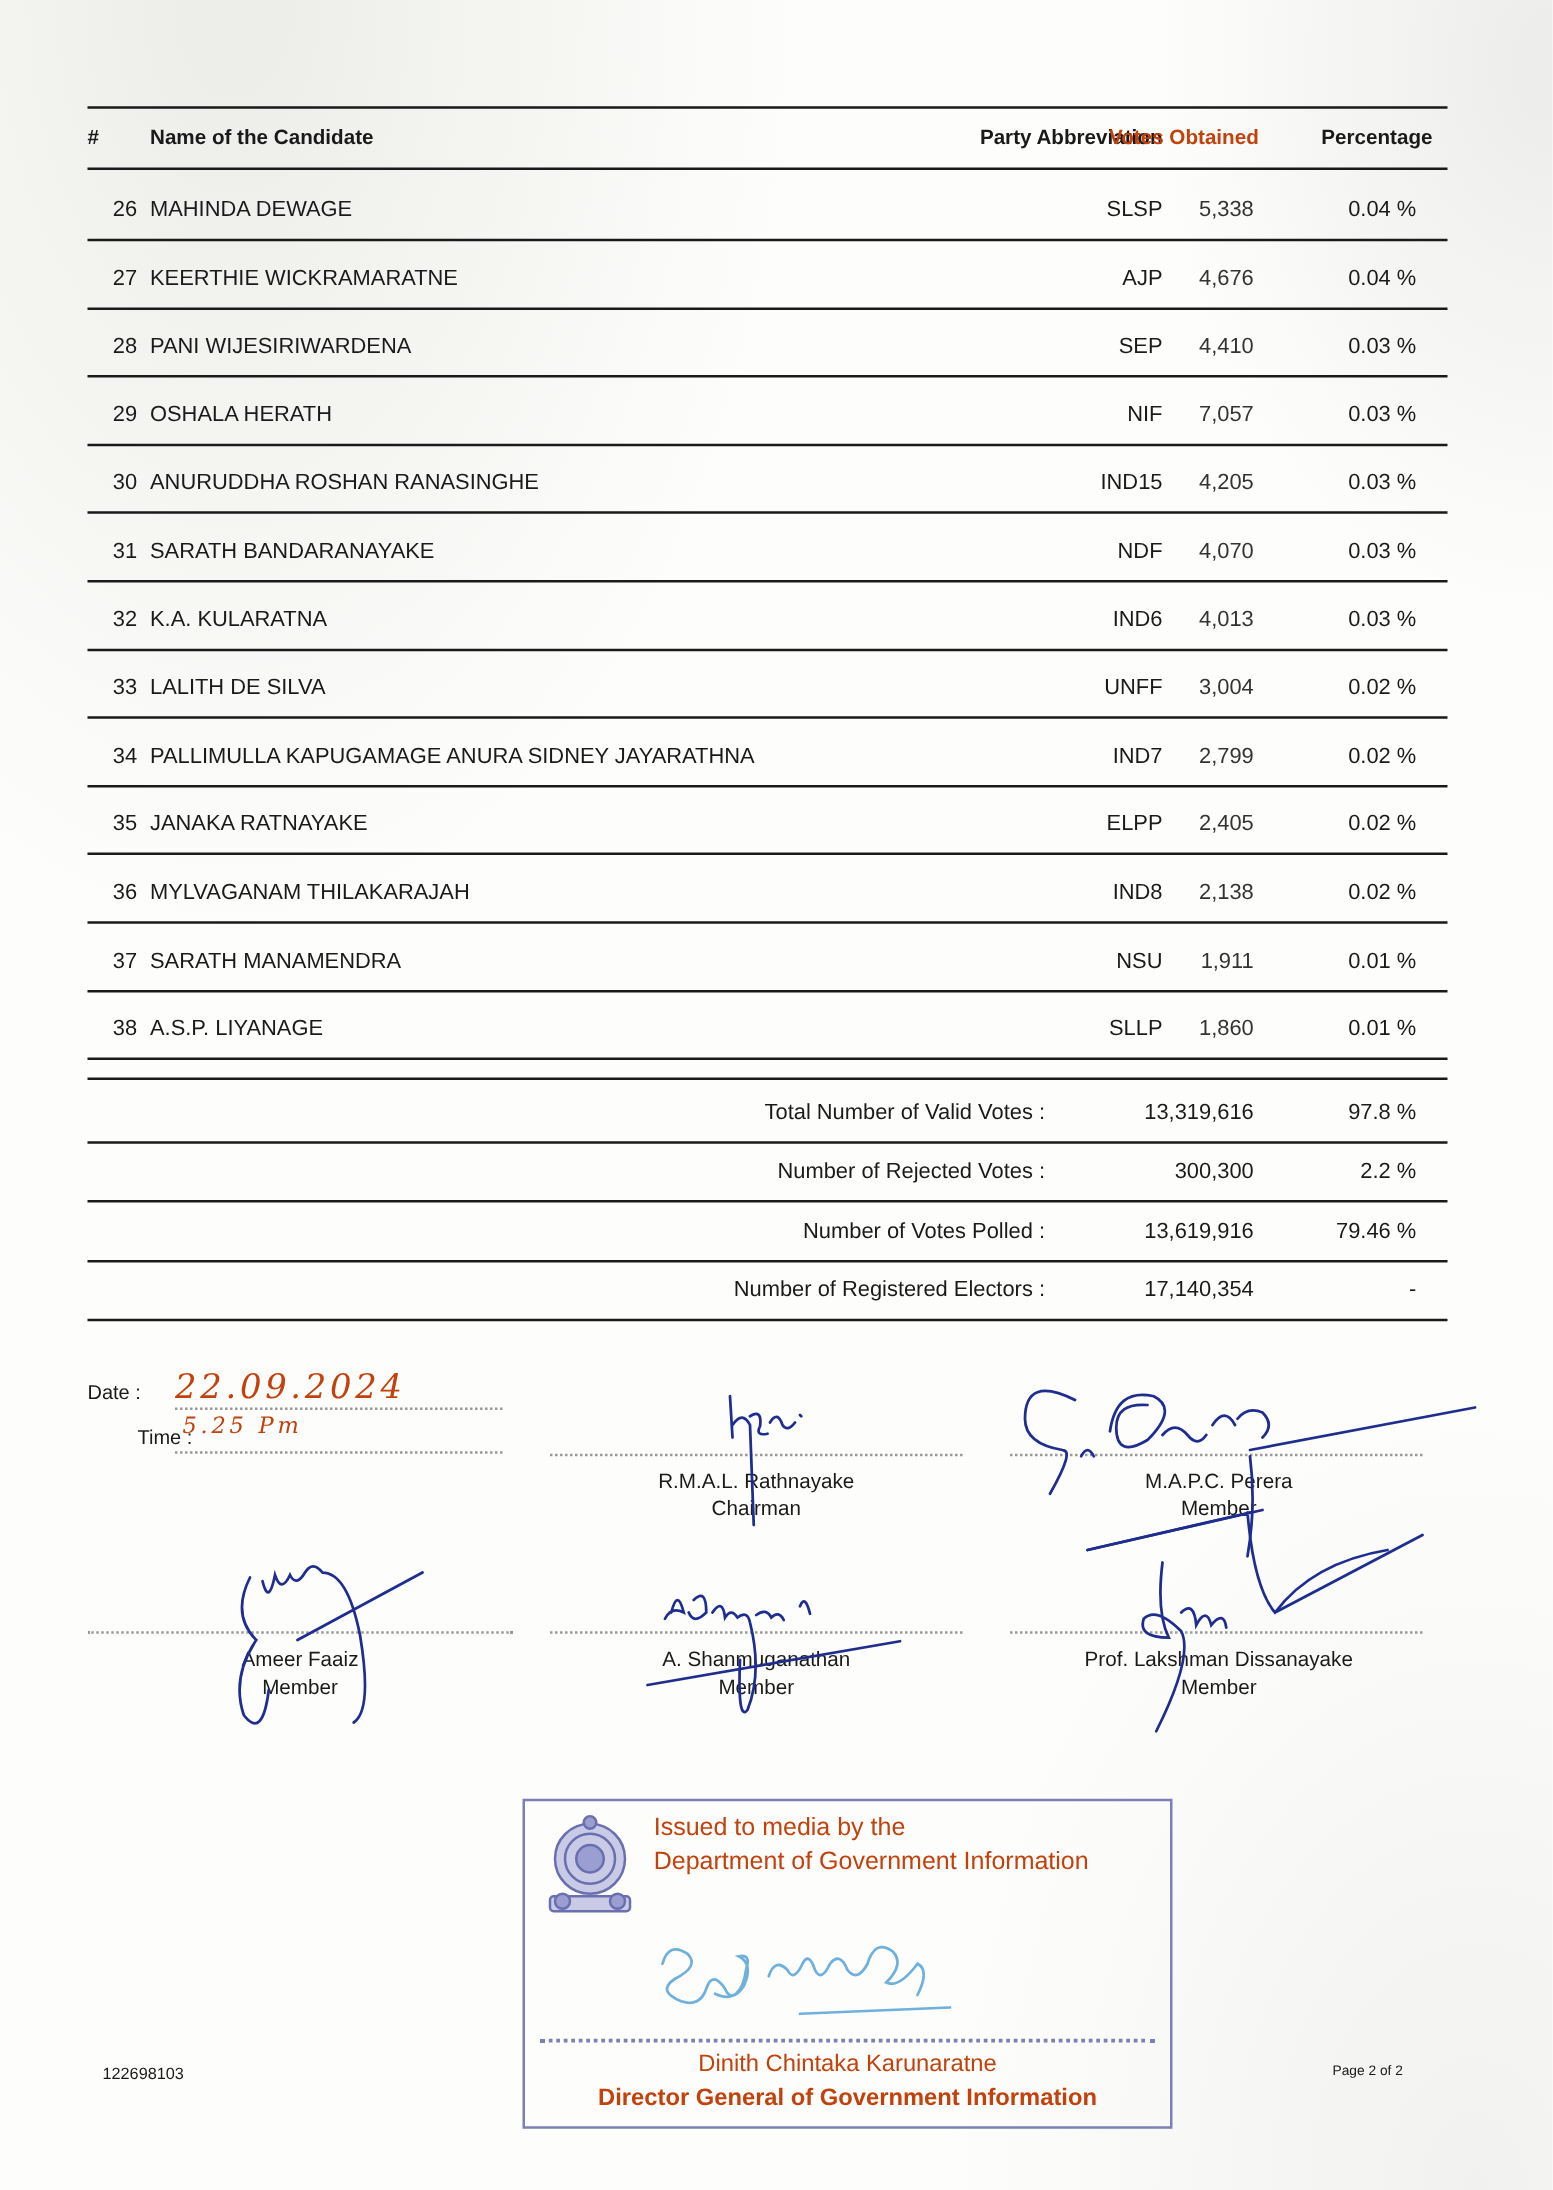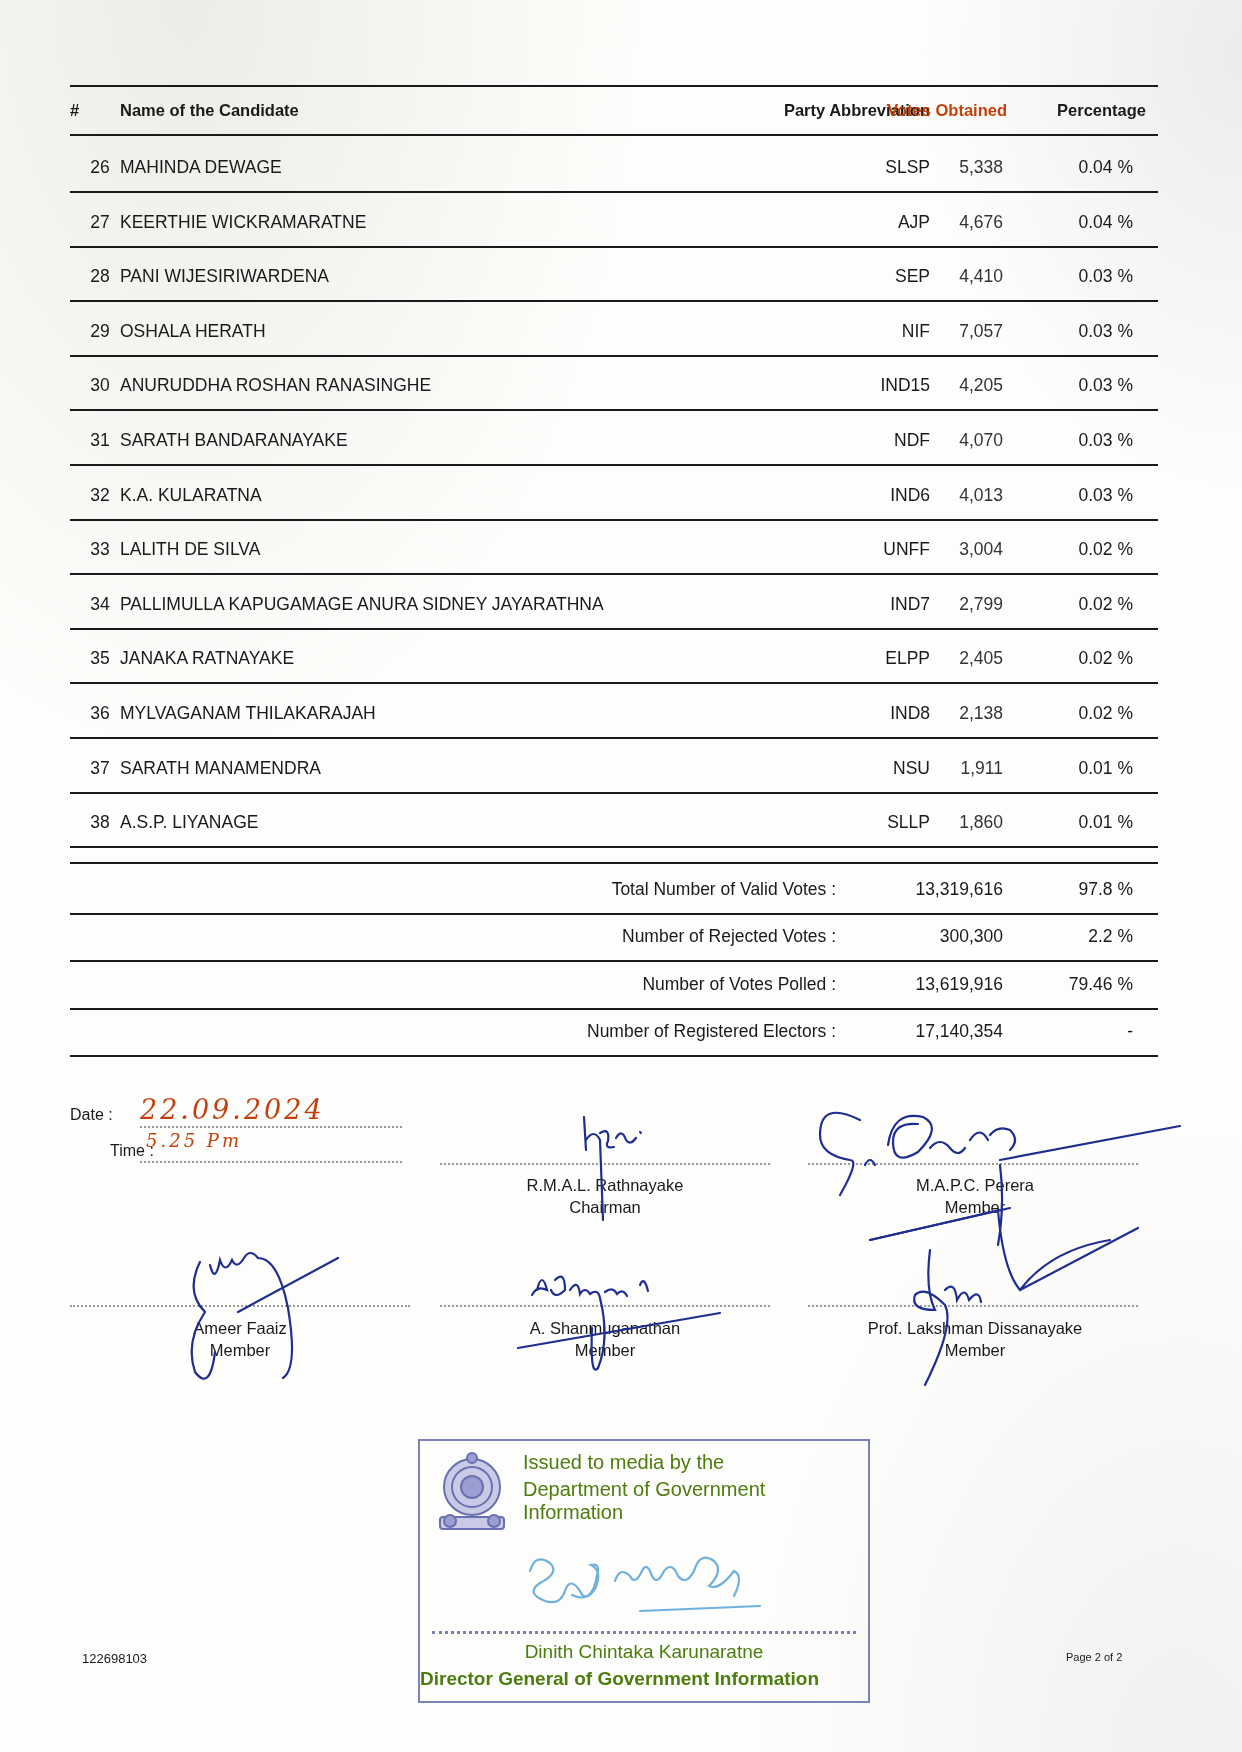--- a/index.html
+++ b/index.html
@@ -30,28 +30,28 @@
   .sum .label { position: absolute; right: 322px; text-align: right; }
   .sum .votes { color: #1a1a1a; }
 
   .sig-line { position: absolute; border-top: 2px dotted #9a9a9a; height: 0; }
   .sig-block { position: absolute; text-align: center; font-size: 16.5px; line-height: 22px; }
   .handwriting { position: absolute; color: #c2410c; font-family: "DejaVu Serif", serif; font-style: italic; }
   .field-label { position: absolute; font-size: 16px; }
   svg.ink { position: absolute; overflow: visible; }
 
   .stamp {
-    position: absolute; left: 418px; top: 1439px; width: 452px; height: 264px;
-    border: 2px solid #7b80b5; box-sizing: border-box; color: #4d7c0f;
+    position: absolute; left: 418px; top: 1439px; width: 520px; height: 264px;
+    border: 2px solid #7b80b5; box-sizing: border-box; color: #c2410c;
   }
   .stamp .l1 { position: absolute; left: 103px; top: 10px; font-size: 20px; }
   .stamp .l2 { position: absolute; left: 103px; top: 37px; font-size: 20px; }
   .stamp .dots { position: absolute; left: 12px; right: 12px; top: 190px; border-top: 3px dotted #7b80b5; }
   .stamp .n1 { position: absolute; left: 0; right: 0; top: 200px; text-align: center; font-size: 19px; }
-  .stamp .n2 { position: absolute; left: 0; right: 0; top: 227px; text-align: left; font-size: 19px; font-weight: bold; }
+  .stamp .n2 { position: absolute; left: 0; right: 0; top: 227px; text-align: center; font-size: 19px; font-weight: bold; }
   .footer-left { position: absolute; left: 82px; top: 1651px; font-size: 13px; }
   .footer-right { position: absolute; left: 1066px; top: 1651px; font-size: 11px; }
 </style>
 </head>
 <body>
 
 <div class="page-shadow"></div>
 
 <div class="hline" style="top:85px;"></div>
 <div class="row header" style="top:101px;">

